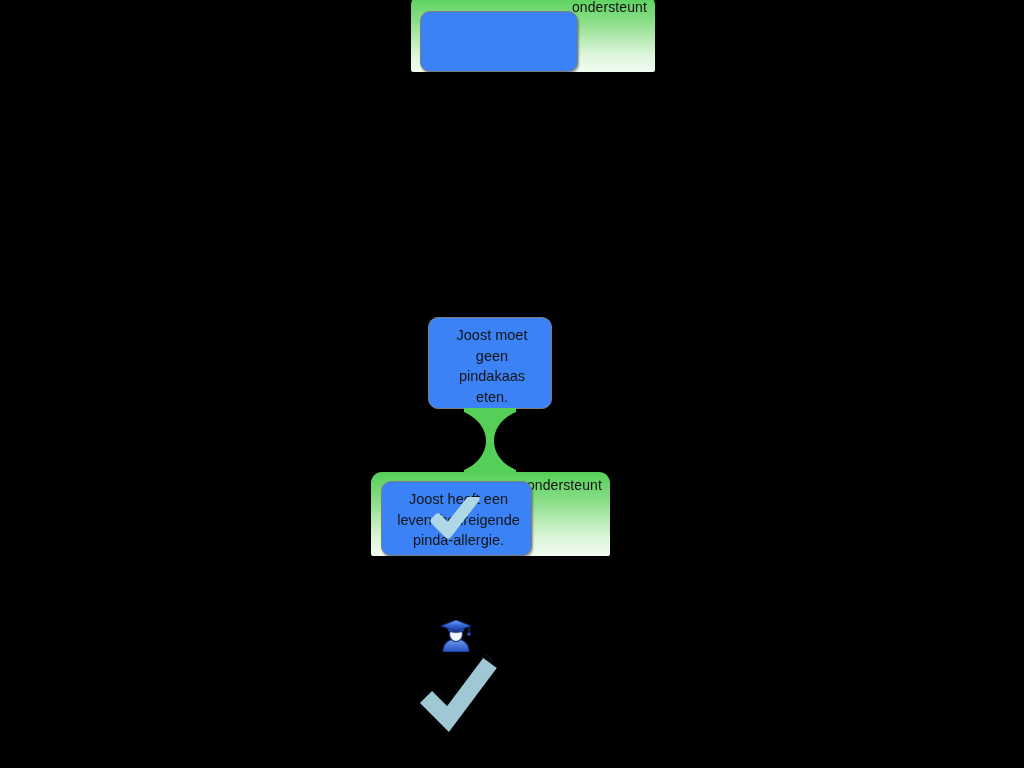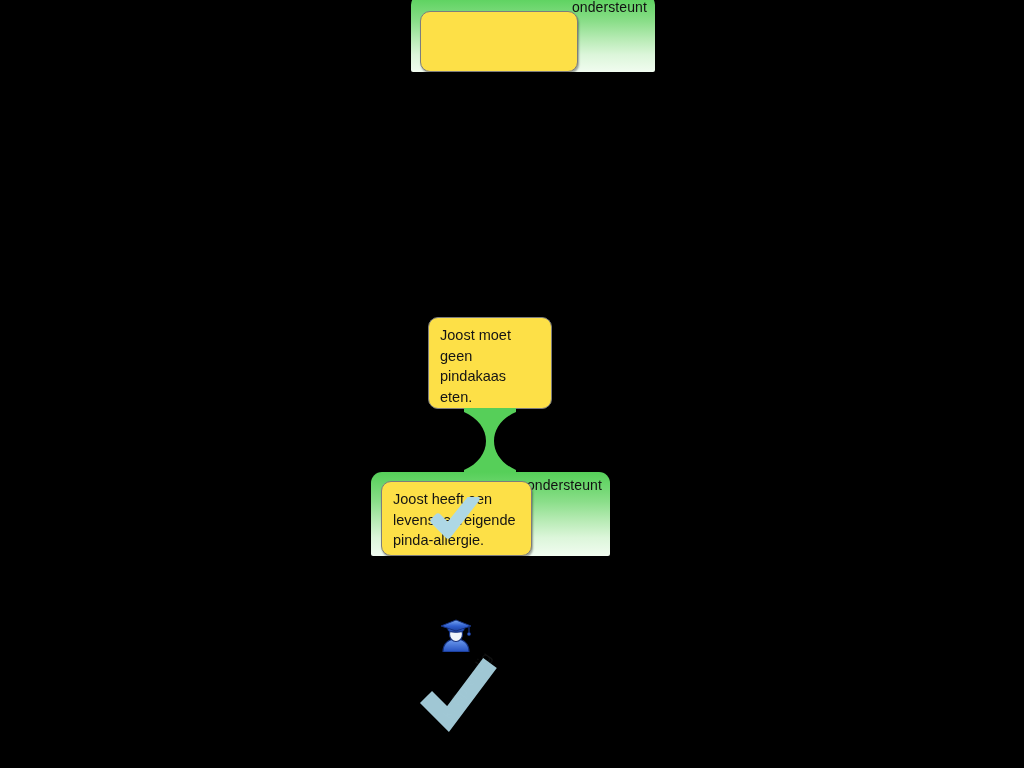--- a/index.html
+++ b/index.html
@@ -52,24 +52,25 @@
     color: #111111;
     font-family: "Liberation Sans", sans-serif;
     white-space: nowrap;
     letter-spacing: 0.1px;
   }
 
   
   .claim-card {
     position: absolute;
     box-sizing: border-box;
-    background: #fde047;
+    background: #3b82f6;
     border: 1px solid #7d7d7d;
     border-radius: 10px;
     box-shadow: 1px 2px 2px rgba(0,0,0,0.35);
+    text-align: center;
   }
 
   .claim-text {
     position: absolute;
     left: 11px;
     top: 7px;
     right: 7px;
     font-size: 14.5px;
     line-height: 20.5px;
     color: #141414;

